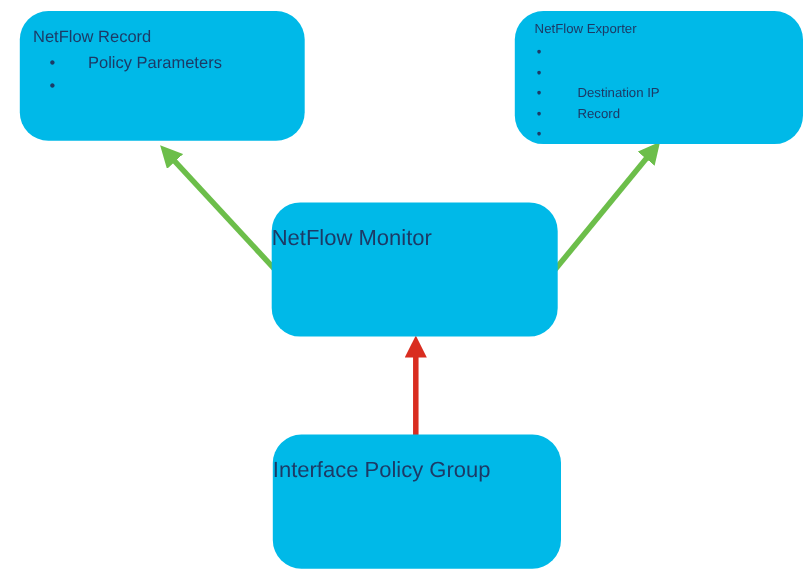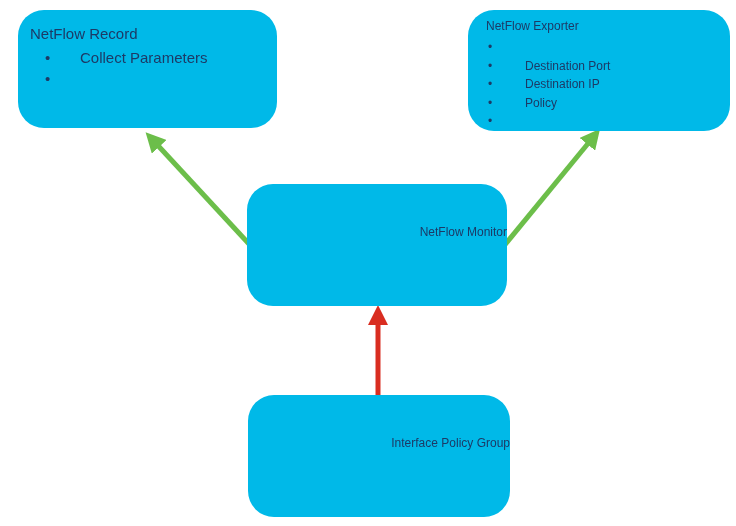--- a/index.html
+++ b/index.html
@@ -55,23 +55,23 @@
     display: flex;
     white-space: nowrap;
   }
   .list-lg li { font-size: 15px; line-height: 21px; }
   .list-sm li { font-size: 12px; line-height: 18.5px; }
   .list-lg .bullet { display: inline-block; margin-left: 15px; width: 35px; flex: 0 0 auto; }
   .list-sm .bullet { display: inline-block; margin-left: 2px;  width: 37px; flex: 0 0 auto; }
 
   .center-label {
     display: block;
-    text-align: right;
-    padding-top: 38px;
-    font-size: 12px;
+    text-align: left;
+    padding-top: 23px;
+    font-size: 20px;
     line-height: 20px;
     white-space: nowrap;
   }
 </style>
 </head>
 <body>
 
 <div class="canvas">
 
   <svg class="arrow-layer" viewBox="0 0 736 526" xmlns="http://www.w3.org/2000/svg">
@@ -86,45 +86,44 @@
     <line x1="262" y1="258" x2="151" y2="138" stroke-width="5" marker-end="url(#head-green)" stroke="#6CBE4A"></line>
     <line x1="494" y1="258" x2="595" y2="135" stroke-width="5" marker-end="url(#head-green)" stroke="#6CBE4A"></line>
     <line x1="378" y1="410" x2="378" y2="313" stroke-width="5" marker-end="url(#head-red)" stroke="#D92D20"></line>
   </svg>
 
   <div class="box box-record">
     <div class="box-title-lg">NetFlow Record</div>
     <ul class="bullet-list list-lg">
       <li>
         <span class="bullet">•</span>
-        <span>Collect Parameters</span>
+        <span>Policy Parameters</span>
       </li>
       <li>
         <span class="bullet">•</span>
       </li>
     </ul>
   </div>
 
   <div class="box box-exporter">
     <div class="box-title-sm">NetFlow Exporter</div>
     <ul class="bullet-list list-sm">
       <li>
         <span class="bullet">•</span>
       </li>
       <li>
         <span class="bullet">•</span>
-        <span>Destination Port</span>
       </li>
       <li>
         <span class="bullet">•</span>
         <span>Destination IP</span>
       </li>
       <li>
         <span class="bullet">•</span>
-        <span>Policy</span>
+        <span>Record</span>
       </li>
       <li>
         <span class="bullet">•</span>
       </li>
     </ul>
   </div>
 
   <div class="box box-monitor">
     <span class="center-label">NetFlow Monitor</span>
   </div>

